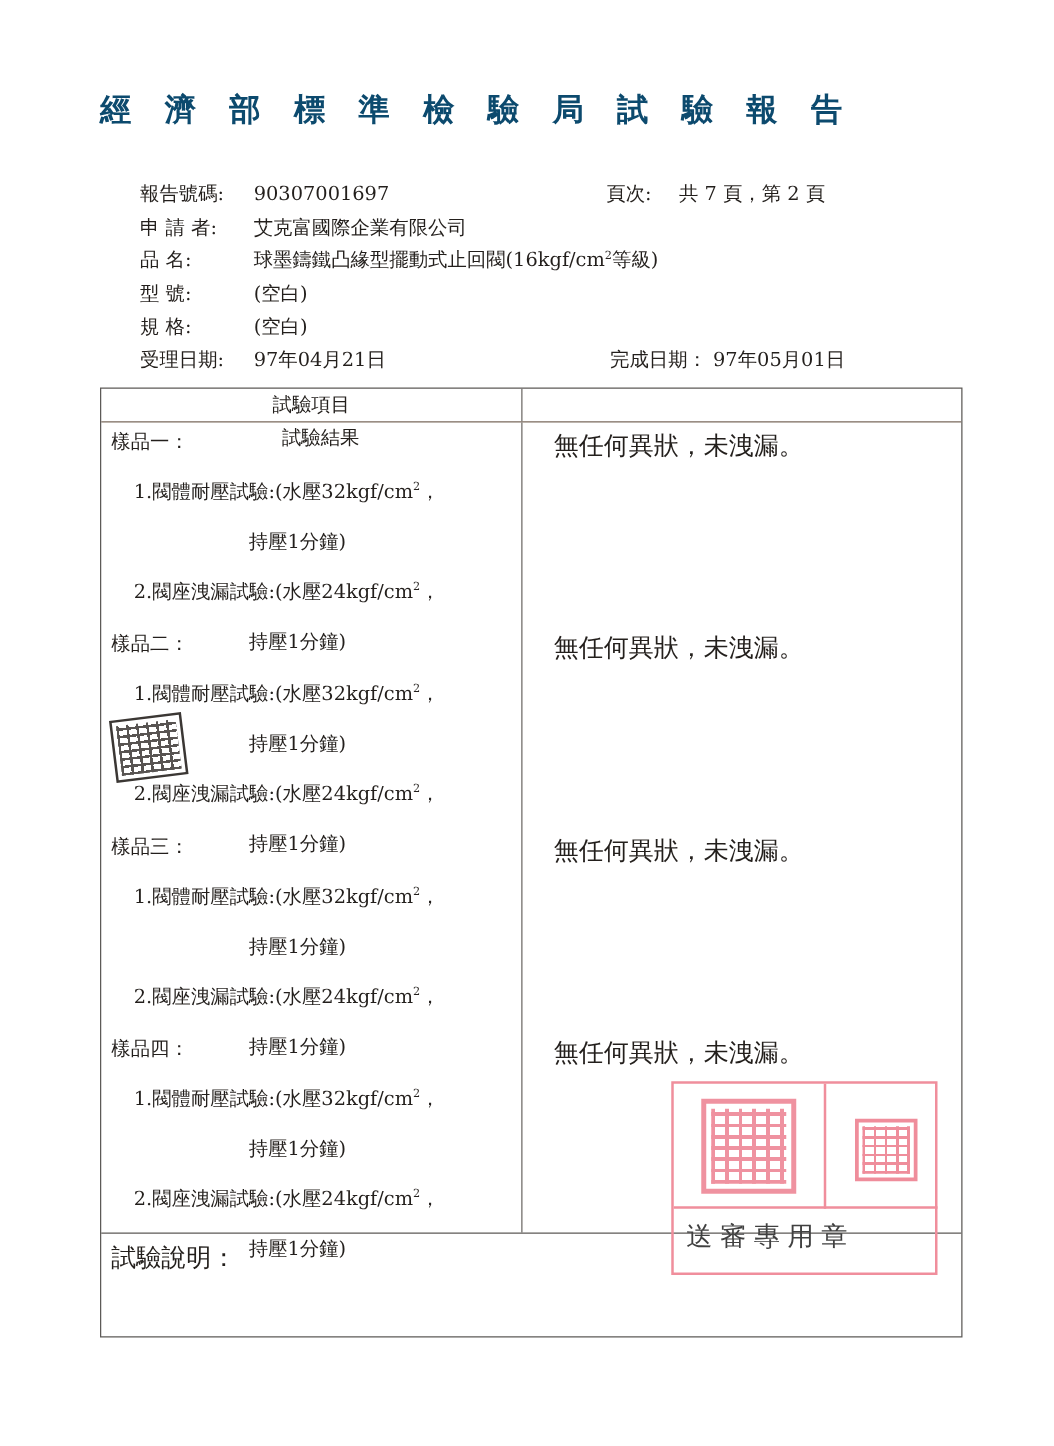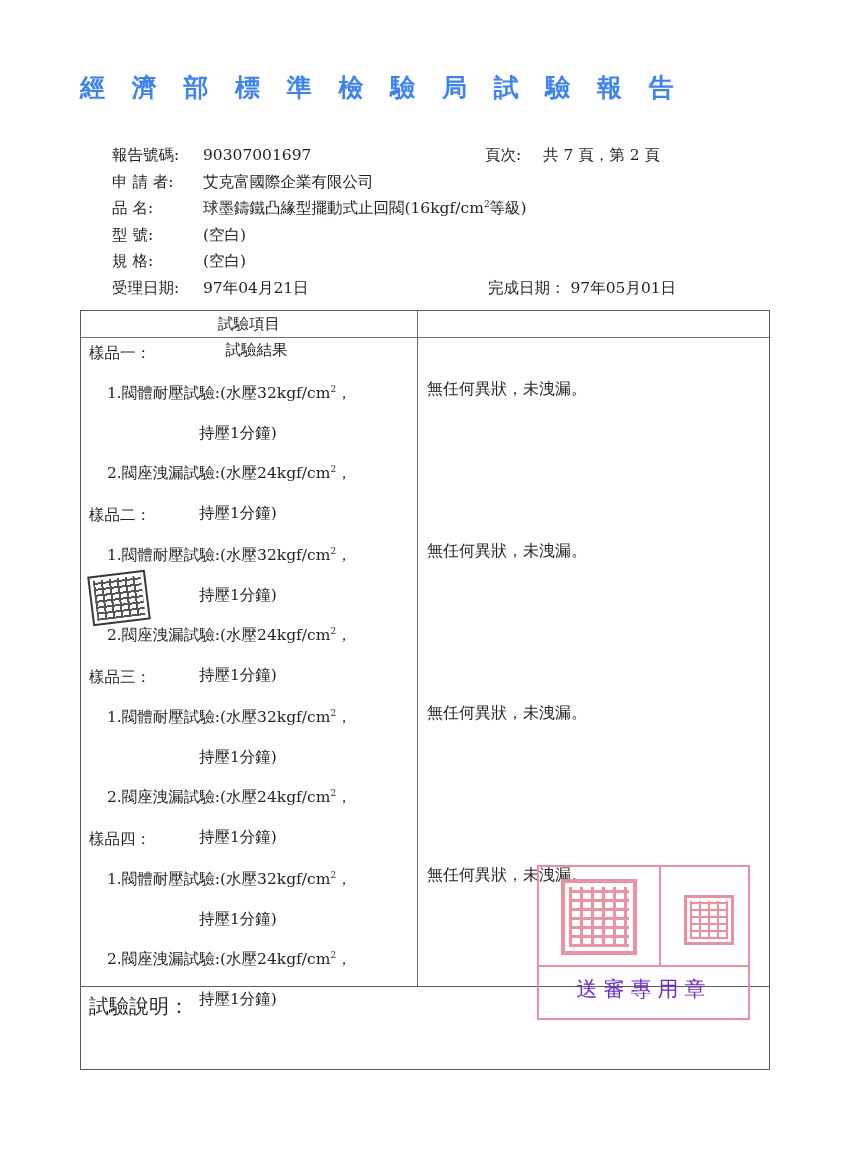--- a/index.html
+++ b/index.html
@@ -19,21 +19,21 @@
 
   
   .doc-title {
     position: absolute;
     left: 80px;
     top: 71px;
     font-size: 25px;
     letter-spacing: 9px;
     font-weight: 600;
     white-space: nowrap;
-    color: #3b82f6;
+    color: #0c4a6e;
   }
 
   
   .meta {
     position: absolute;
     left: 80px;
     top: 142px;
     width: 700px;
     font-size: 15.5px;
     line-height: 26.5px;
@@ -121,24 +121,23 @@
     font-size: 15.5px;
     white-space: nowrap;
   }
   .item-line.l1 { left: 26px;  top: 45px; }
   .item-line.l2 { left: 118px; top: 85px; }
   .item-line.l3 { left: 26px;  top: 125px; }
   .item-line.l4 { left: 118px; top: 165px; }
 
   .result-text {
     position: absolute;
-    left: 9px;
-    font-size: 16px;
-    white-space: nowrap;
-    margin-top: 36px;
+    left: 25px;
+    font-size: 20px;
+    white-space: nowrap;
   }
 
   
   .notes-row {
     border-top: 1px solid #5d5a57;
     height: 82px;
     position: relative;
   }
   .notes-title {
     position: absolute;
@@ -217,24 +216,24 @@
     left: 3px; top: 3px; right: 3px; bottom: 3px;
     background:
       repeating-linear-gradient(0deg, #ef8d9b 0 2px, transparent 2px 7px),
       repeating-linear-gradient(90deg, #ef8d9b 0 2px, transparent 2px 9px);
   }
   .seal-caption {
     position: absolute;
     left: 10px;
     top: 108px;
     width: 190px;
-    text-align: center;
+    text-align: left;
     font-size: 21px;
     letter-spacing: 6px;
-    color: #6d28d9;
+    color: #404040;
     font-family: "DejaVu Serif", "Liberation Serif", serif;
   }
 
   
   .ink-seal {
     position: absolute;
     left: 90px;
     top: 573px;
     width: 58px;
     height: 50px;

